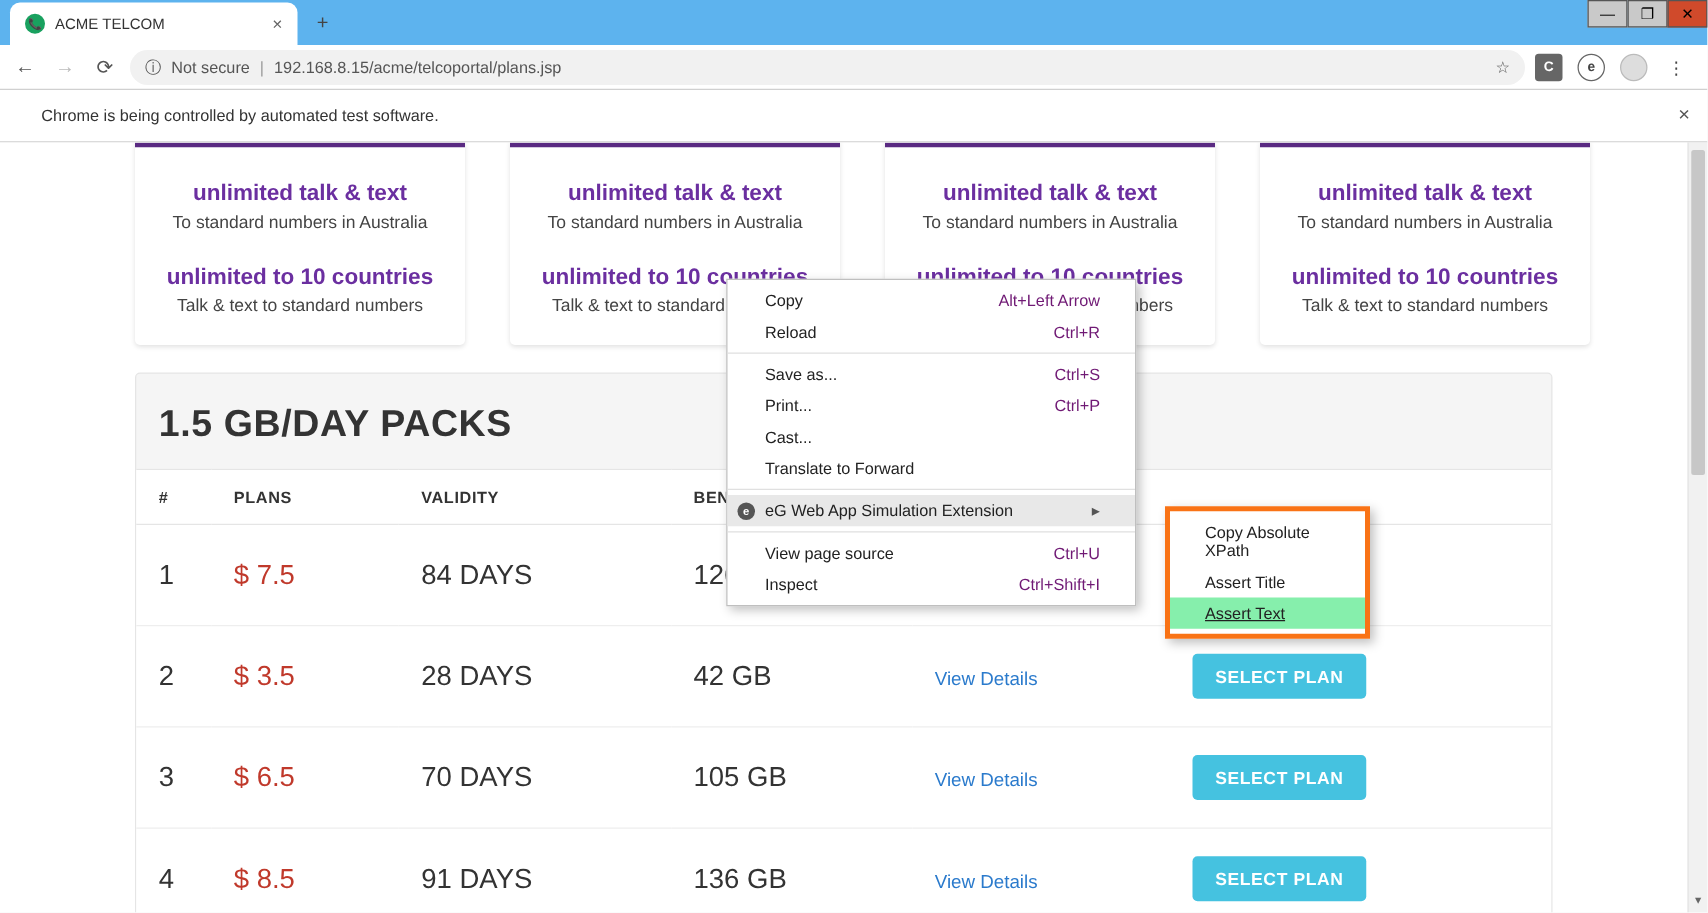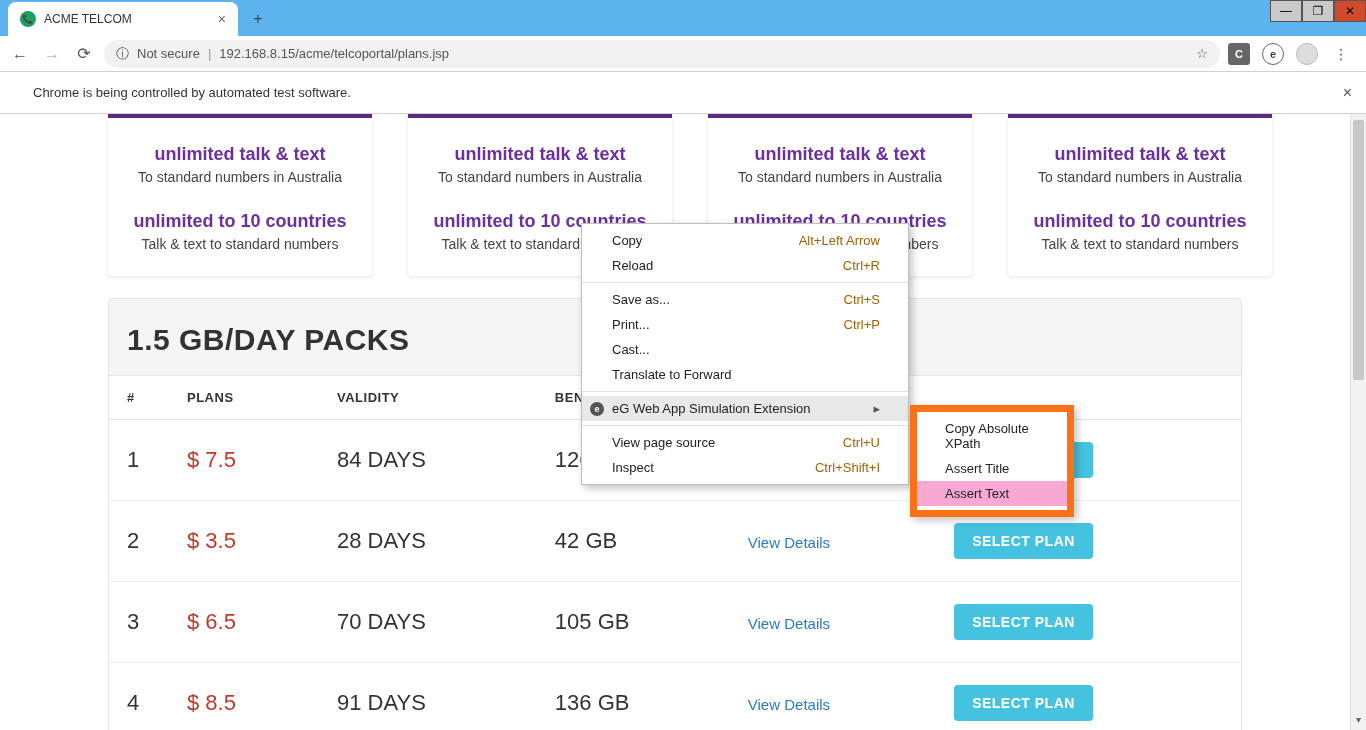--- a/index.html
+++ b/index.html
@@ -49,29 +49,29 @@
 table.plans tbody td.num { width:60px;}
 table.plans tbody td.price { color:#c0392b; font-weight:500; width:150px;}
 table.plans tbody td.details a { color:#2a7acc; font-size:15px; text-decoration:none;}
 .select-btn { background:#45c2e0; color:#fff; border:none; border-radius:4px; padding:10px 18px; font-size:14px; font-weight:600; letter-spacing:0.5px; cursor:pointer;}
 
 
 .context-menu { position:absolute; top:223px; left:581px; width:328px; background:#fff; border:1px solid #bfbfbf; box-shadow: 3px 3px 8px rgba(0,0,0,0.25); font-size:13px; z-index:100; padding:4px 0;}
 .cm-item { display:flex; align-items:center; padding: 5px 28px 5px 30px; color:#222; cursor:default; position:relative;}
 .cm-item.disabled { color:#9a9a9a; }
 .cm-item.highlighted { background:#e8e8e8;}
-.cm-item .shortcut { margin-left:auto; color:#a16207;}
+.cm-item .shortcut { margin-left:auto; color:#701a75;}
 .cm-item.disabled .shortcut { color:#b0b0b0;}
 .cm-sep { height:1px; background:#e0e0e0; margin:4px 0;}
 .cm-item .ext-icon { position:absolute; left:8px; width:14px; height:14px; border-radius:50%; background:#555; display:flex; align-items:center; justify-content:center; color:#fff; font-size:9px; font-weight:bold;}
 .cm-item .arrow-r { margin-left:auto; color:#555;}
 
-.submenu { position:absolute; top:405px; left:910px; width:164px; background:#fff; border:7px solid #f97316; box-shadow: 3px 3px 8px rgba(0,0,0,0.25); font-size:13px; z-index:101; padding:4px 0;}
+.submenu { position:absolute; top:405px; left:932px; width:164px; background:#fff; border:4px solid #f97316; box-shadow: 3px 3px 8px rgba(0,0,0,0.25); font-size:13px; z-index:101; padding:4px 0;}
 .sm-item { padding: 5px 28px; color:#222; cursor:default;}
-.sm-item.highlighted { background:#f9a8d4;}
+.sm-item.highlighted { background:#86efac;text-decoration:underline;}
 </style>
 </head>
 <body>
 
 <div class="titlebar">
   <div class="tab">
     <span class="favicon"></span>
     <span>ACME TELCOM</span>
     <span class="close">×</span>
   </div>

